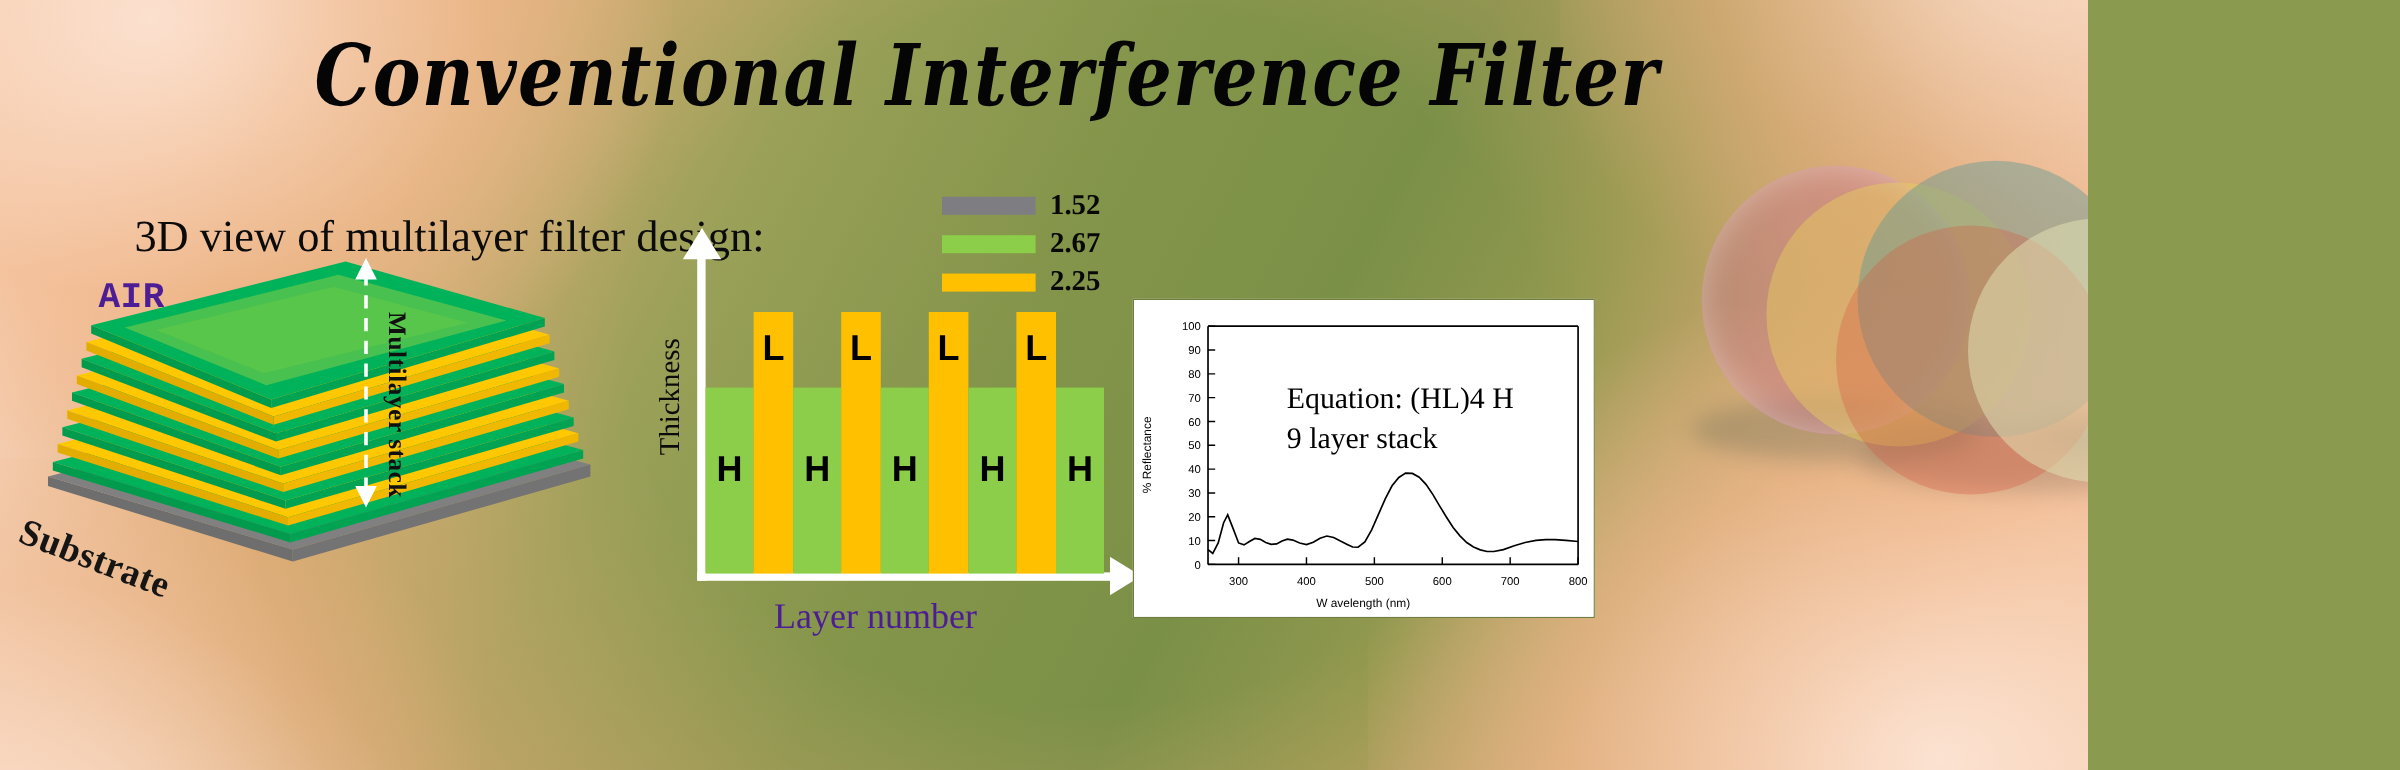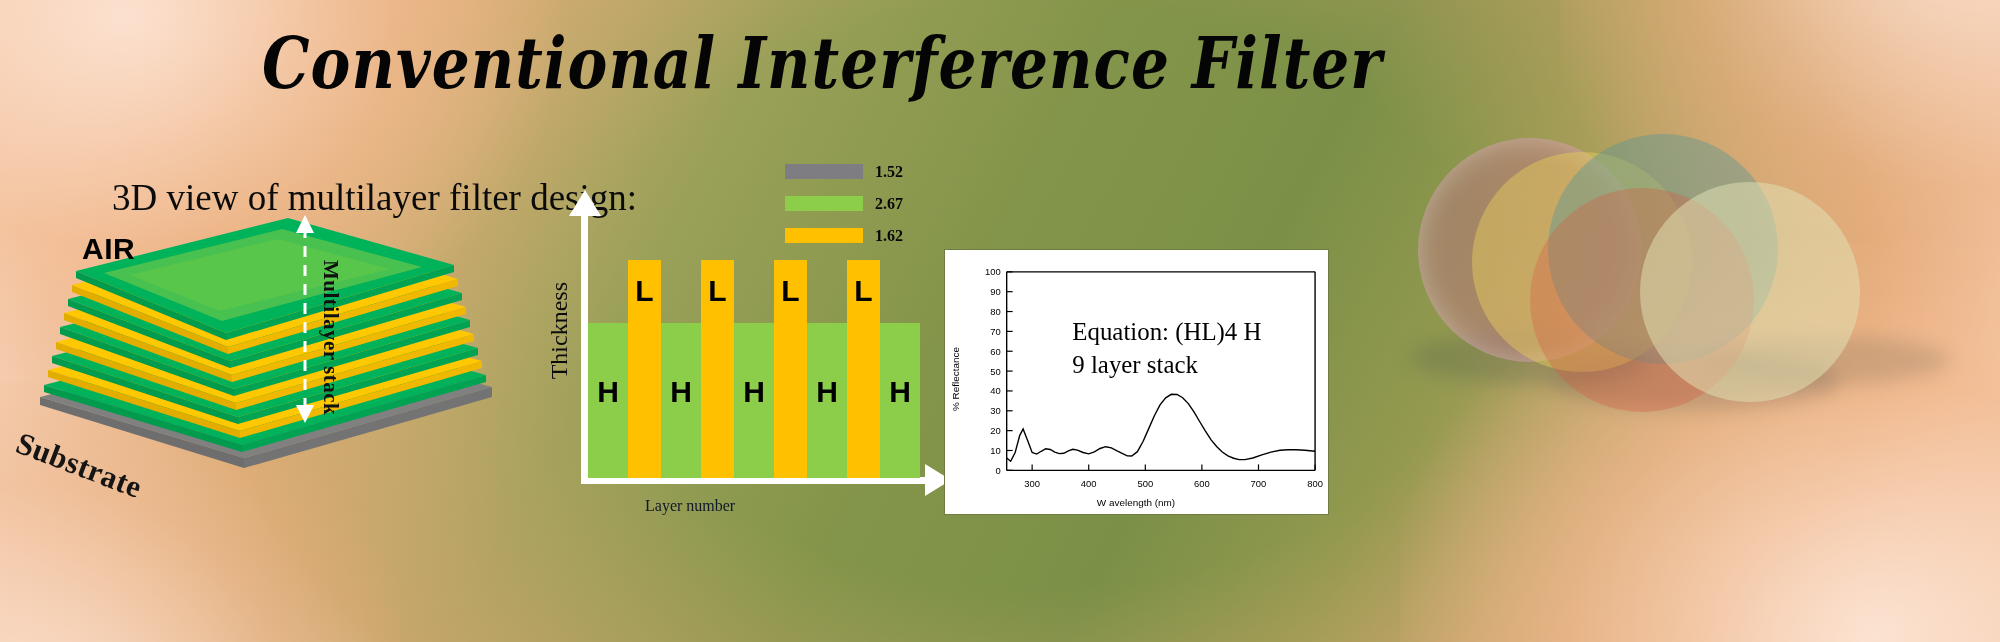--- a/index.html
+++ b/index.html
@@ -1,21 +1,21 @@
 <!DOCTYPE html>
 <html><head>
 <meta charset="utf-8">
 <style>
   html,body{margin:0;padding:0;}
   body{
     width:2000px;height:642px;overflow:hidden;
     font-family:"Liberation Serif", serif;
     background:#8a9a4f;
   }
-  #stage{position:relative;width:2000px;height:642px;overflow:hidden;}
+  #stage{position:relative;width:1740px;height:642px;overflow:hidden;}
 
   
   .bg{position:absolute;inset:0;
       background:
         radial-gradient(ellipse 58% 120% at 52% 46%, rgba(120,140,60,0.0) 0%, rgba(120,140,60,0.0) 38%, rgba(232,170,120,0.55) 72%, rgba(250,222,203,0.95) 100%),
         linear-gradient(118deg,#f7ded0 0%,#eeb284 9%,#cfae73 20%,#9aa058 34%,#83954a 48%,#7b9047 60%,#93994f 70%,#c8a56f 82%,#eeb183 91%,#fae2d2 100%);
   }
   .bg-corner-tl{position:absolute;left:-60px;top:-140px;width:620px;height:520px;
       background:radial-gradient(ellipse at 30% 30%, rgba(252,226,209,0.95) 0%, rgba(243,188,146,0.62) 45%, rgba(243,188,146,0) 72%);}
   .bg-corner-br{position:absolute;right:-80px;bottom:-160px;width:680px;height:560px;
@@ -37,59 +37,59 @@
   
   .caption3d{
     position:absolute;left:112px;top:160px;
     font-size:37px;color:#0b0b0b;white-space:nowrap;margin-top:16px;
   }
 
   
   .stack-wrap{position:absolute;left:30px;top:215px;width:470px;height:320px;}
   .lbl-air{
     position:absolute;left:82px;top:232px;
-    font-size:30px;font-weight:bold;color:#000000;letter-spacing:.5px;
-    font-family:Liberation Sans, sans-serif;
+    font-size:30px;font-weight:bold;color:#4c1d95;letter-spacing:.5px;
+    font-family:Liberation Mono, monospace;
   }
   .lbl-sub{
     position:absolute;left:24px;top:425px;
     font-size:31px;font-weight:bold;color:#151515;letter-spacing:.5px;
     transform:rotate(21deg);transform-origin:left top;white-space:nowrap;
   }
   .lbl-ml{
     position:absolute;left:318px;top:260px;
     font-size:21px;font-weight:bold;color:#101010;white-space:nowrap;
     writing-mode:vertical-rl;text-orientation:mixed;letter-spacing:.5px;
   }
 
   
   .legend{position:absolute;left:785px;top:160px;}
   .legend-row{display:flex;align-items:center;height:23px;margin-bottom:9px;}
   .swatch{width:78px;height:15px;margin-right:12px;}
-  .legend-val{font-size:16px;font-weight:bold;color:#080808;font-family:"Liberation Serif",serif;}
+  .legend-val{font-size:24px;font-weight:bold;color:#080808;font-family:"Liberation Serif",serif;}
 
   
   .barchart{position:absolute;left:555px;top:212px;width:400px;height:280px;}
   .axis-y{position:absolute;left:26px;top:0;width:7px;height:272px;background:#fff;}
   .axis-y-head{position:absolute;left:14px;top:-22px;width:0;height:0;
      border-left:16px solid transparent;border-right:16px solid transparent;border-bottom:26px solid #fff;}
   .axis-x{position:absolute;left:26px;top:265px;width:350px;height:7px;background:#fff;}
   .axis-x-head{position:absolute;left:370px;top:252px;width:0;height:0;
      border-top:16px solid transparent;border-bottom:16px solid transparent;border-left:26px solid #fff;}
   .bars{position:absolute;left:33px;bottom:14px;height:230px;display:flex;align-items:flex-end;}
   .bar{position:relative;display:flex;justify-content:center;}
   .bar span{
     position:absolute;color:#000;font-weight:bold;
     font-family:"Liberation Sans",sans-serif;font-size:30px;
   }
   .bar.h span{top:52px;}
   .bar.l span{top:14px;}
   .ylab{position:absolute;left:-9px;top:70px;font-size:24px;color:#0b0b0b;
         writing-mode:vertical-rl;transform:rotate(180deg);}
-  .xlab{position:absolute;left:90px;top:285px;font-size:16px;color:#0f172a;}
+  .xlab{position:absolute;left:90px;top:285px;font-size:30px;color:#4c1d95;}
 
   
   .inset{
     position:absolute;left:944px;top:249px;width:385px;height:266px;
     background:#fff;border:1px solid #6f7d42;box-sizing:border-box;
   }
   .inset-svg{display:block;width:100%;height:100%;}
   .eq-text{font-family:"Liberation Serif",serif;font-size:25px;fill:#000;}
   .ax-text{font-family:"Liberation Sans",sans-serif;font-size:9.5px;fill:#000;}
   .ax-title{font-family:"Liberation Sans",sans-serif;font-size:10px;fill:#000;}
@@ -186,21 +186,21 @@
     <div class="legend-row">
       <span class="swatch" style="background: rgb(125, 125, 130);"></span>
       <span class="legend-val">1.52</span>
     </div>
     <div class="legend-row">
       <span class="swatch" style="background: rgb(140, 206, 74);"></span>
       <span class="legend-val">2.67</span>
     </div>
     <div class="legend-row">
       <span class="swatch" style="background: rgb(255, 192, 0);"></span>
-      <span class="legend-val">1.62</span>
+      <span class="legend-val">2.25</span>
     </div>
   </div>
 
   <div class="barchart">
     <div class="axis-y-head"></div>
     <div class="axis-y"></div>
     <div class="axis-x"></div>
     <div class="axis-x-head"></div>
     <div class="bars" id="bars">
         <div class="bar h" style="width: 40px; height: 155px; background: rgb(140, 206, 74);">

